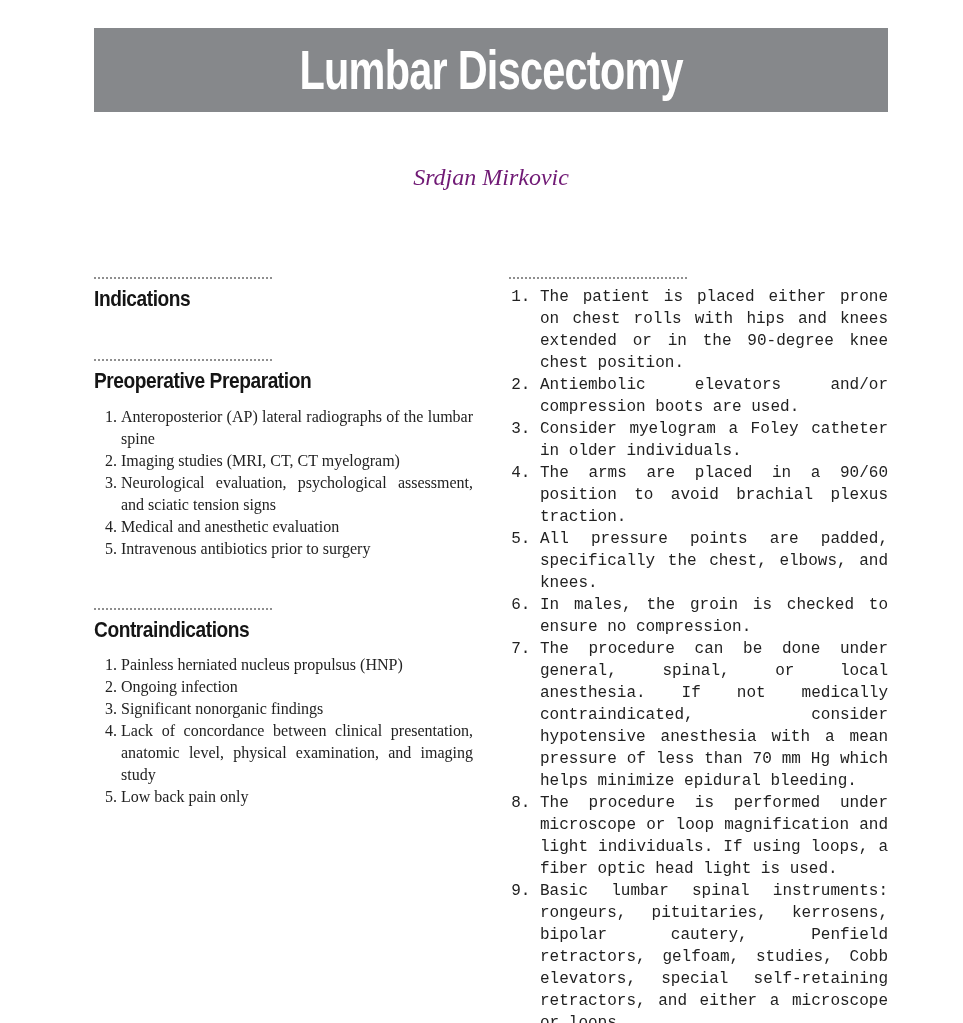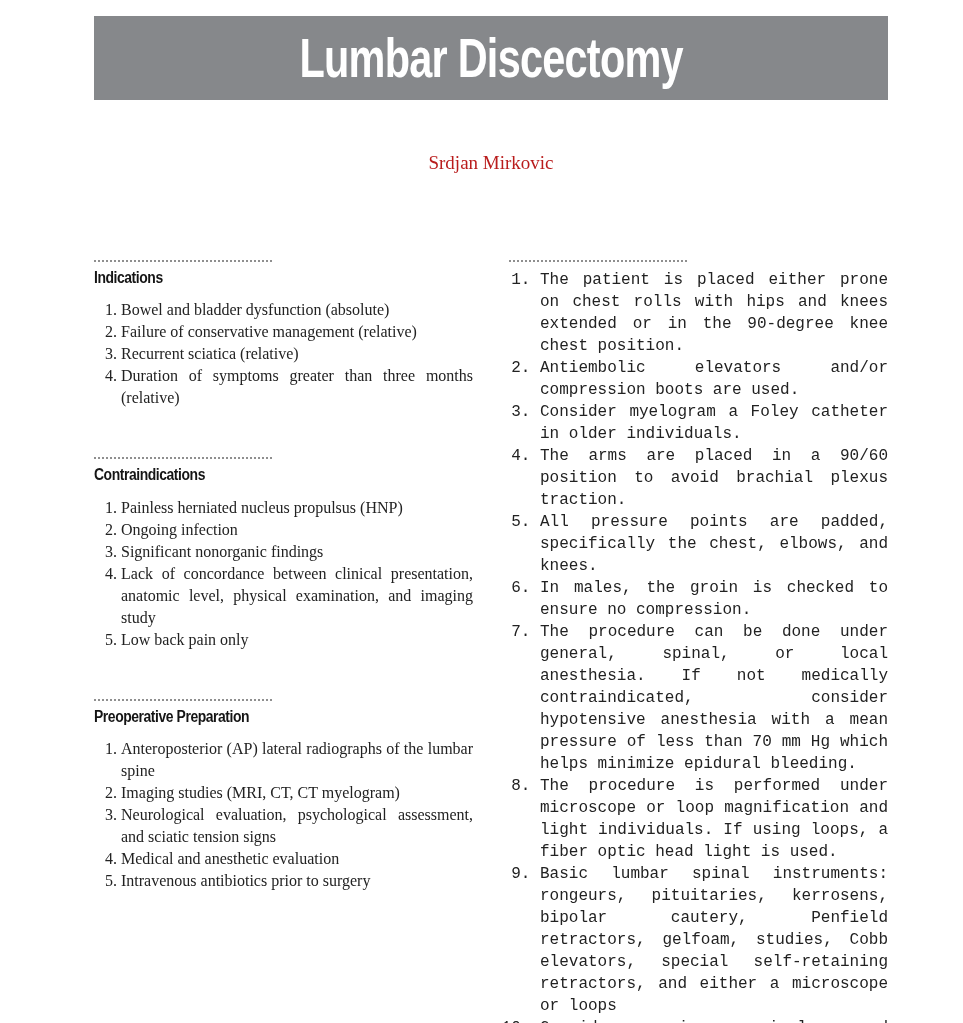--- a/index.html
+++ b/index.html
@@ -15,21 +15,21 @@
   .page{
     position:relative;
     width:963px;
     height:1023px;
     background:var(--page-bg);
     overflow:hidden;
     font-family:"Liberation Serif", serif;
     color:var(--body-text);
   }
   .banner{
-    margin:16px 0 0 94px;
+    margin:28px 0 0 94px;
     width:794px;
     height:84px;
     background:var(--banner-bg);
     display:flex;
     align-items:center;
     justify-content:center;
   }
   .banner-title{
     font-family:"Liberation Sans", sans-serif;
     font-weight:bold;
@@ -40,22 +40,23 @@
     transform:scaleX(0.74);
     transform-origin:center center;
     letter-spacing:-1px;
   }
   .author{
     margin-top:52px;
     margin-left:94px;
     width:794px;
     text-align:center;
     font-family:"Liberation Serif", serif;
-    font-size:19px;
-    color:#b91c1c;
+    font-style:italic;
+    font-size:24px;
+    color:#701a75;
   }
   .columns{
     margin:86px 0 0 94px;
     width:794px;
     display:flex;
     gap:36px;
     align-items:flex-start;
   }
   .col{
     width:379px;
@@ -63,21 +64,21 @@
   .section{margin:0;}
   .section + .section{margin-top:48px;}
   .rule{
     width:178px;
     border-top:2px dotted var(--rule-color);
     margin-bottom:7px;
   }
   .heading{
     font-family:"Liberation Sans", sans-serif;
     font-weight:bold;
-    font-size:16px;
+    font-size:22px;
     line-height:1.15;
     color:var(--heading-text);
     letter-spacing:-0.5px;
     margin-bottom:12px;
   }
   .heading .hline{
     display:block;
     transform:scaleX(0.87);
     transform-origin:left center;
     white-space:nowrap;
@@ -107,53 +108,47 @@
 
   <div class="columns">
 
     <div class="col col-left">
 
       <div class="section">
         <div class="rule"></div>
         <div class="heading">
           <span class="hline">Indications</span>
         </div>
+      </div>
+
+      <div class="section">
+        <div class="rule"></div>
+        <div class="heading">
+          <span class="hline">Preoperative Preparation</span>
+        </div>
         <ol class="items">
-            <li>Bowel and bladder dysfunction (absolute)</li>
-            <li>Failure of conservative management (relative)</li>
-            <li>Recurrent sciatica (relative)</li>
-            <li>Duration of symptoms greater than three months (relative)</li>
+            <li>Anteroposterior (AP) lateral radiographs of the lumbar spine</li>
+            <li>Imaging studies (MRI, CT, CT myelogram)</li>
+            <li>Neurological evaluation, psychological assessment, and sciatic tension signs</li>
+            <li>Medical and anesthetic evaluation</li>
+            <li>Intravenous antibiotics prior to surgery</li>
           </ol>
       </div>
 
       <div class="section">
         <div class="rule"></div>
         <div class="heading">
           <span class="hline">Contraindications</span>
         </div>
         <ol class="items">
             <li>Painless herniated nucleus propulsus (HNP)</li>
             <li>Ongoing infection</li>
             <li>Significant nonorganic findings</li>
             <li>Lack of concordance between clinical presentation, anatomic level, physical examination, and imaging study</li>
             <li>Low back pain only</li>
-          </ol>
-      </div>
-
-      <div class="section">
-        <div class="rule"></div>
-        <div class="heading">
-          <span class="hline">Preoperative Preparation</span>
-        </div>
-        <ol class="items">
-            <li>Anteroposterior (AP) lateral radiographs of the lumbar spine</li>
-            <li>Imaging studies (MRI, CT, CT myelogram)</li>
-            <li>Neurological evaluation, psychological assessment, and sciatic tension signs</li>
-            <li>Medical and anesthetic evaluation</li>
-            <li>Intravenous antibiotics prior to surgery</li>
           </ol>
       </div>
 
     </div>
 
     <div class="col col-right">
 
       <div class="section">
         <div class="rule"></div>
         <ol class="items">

